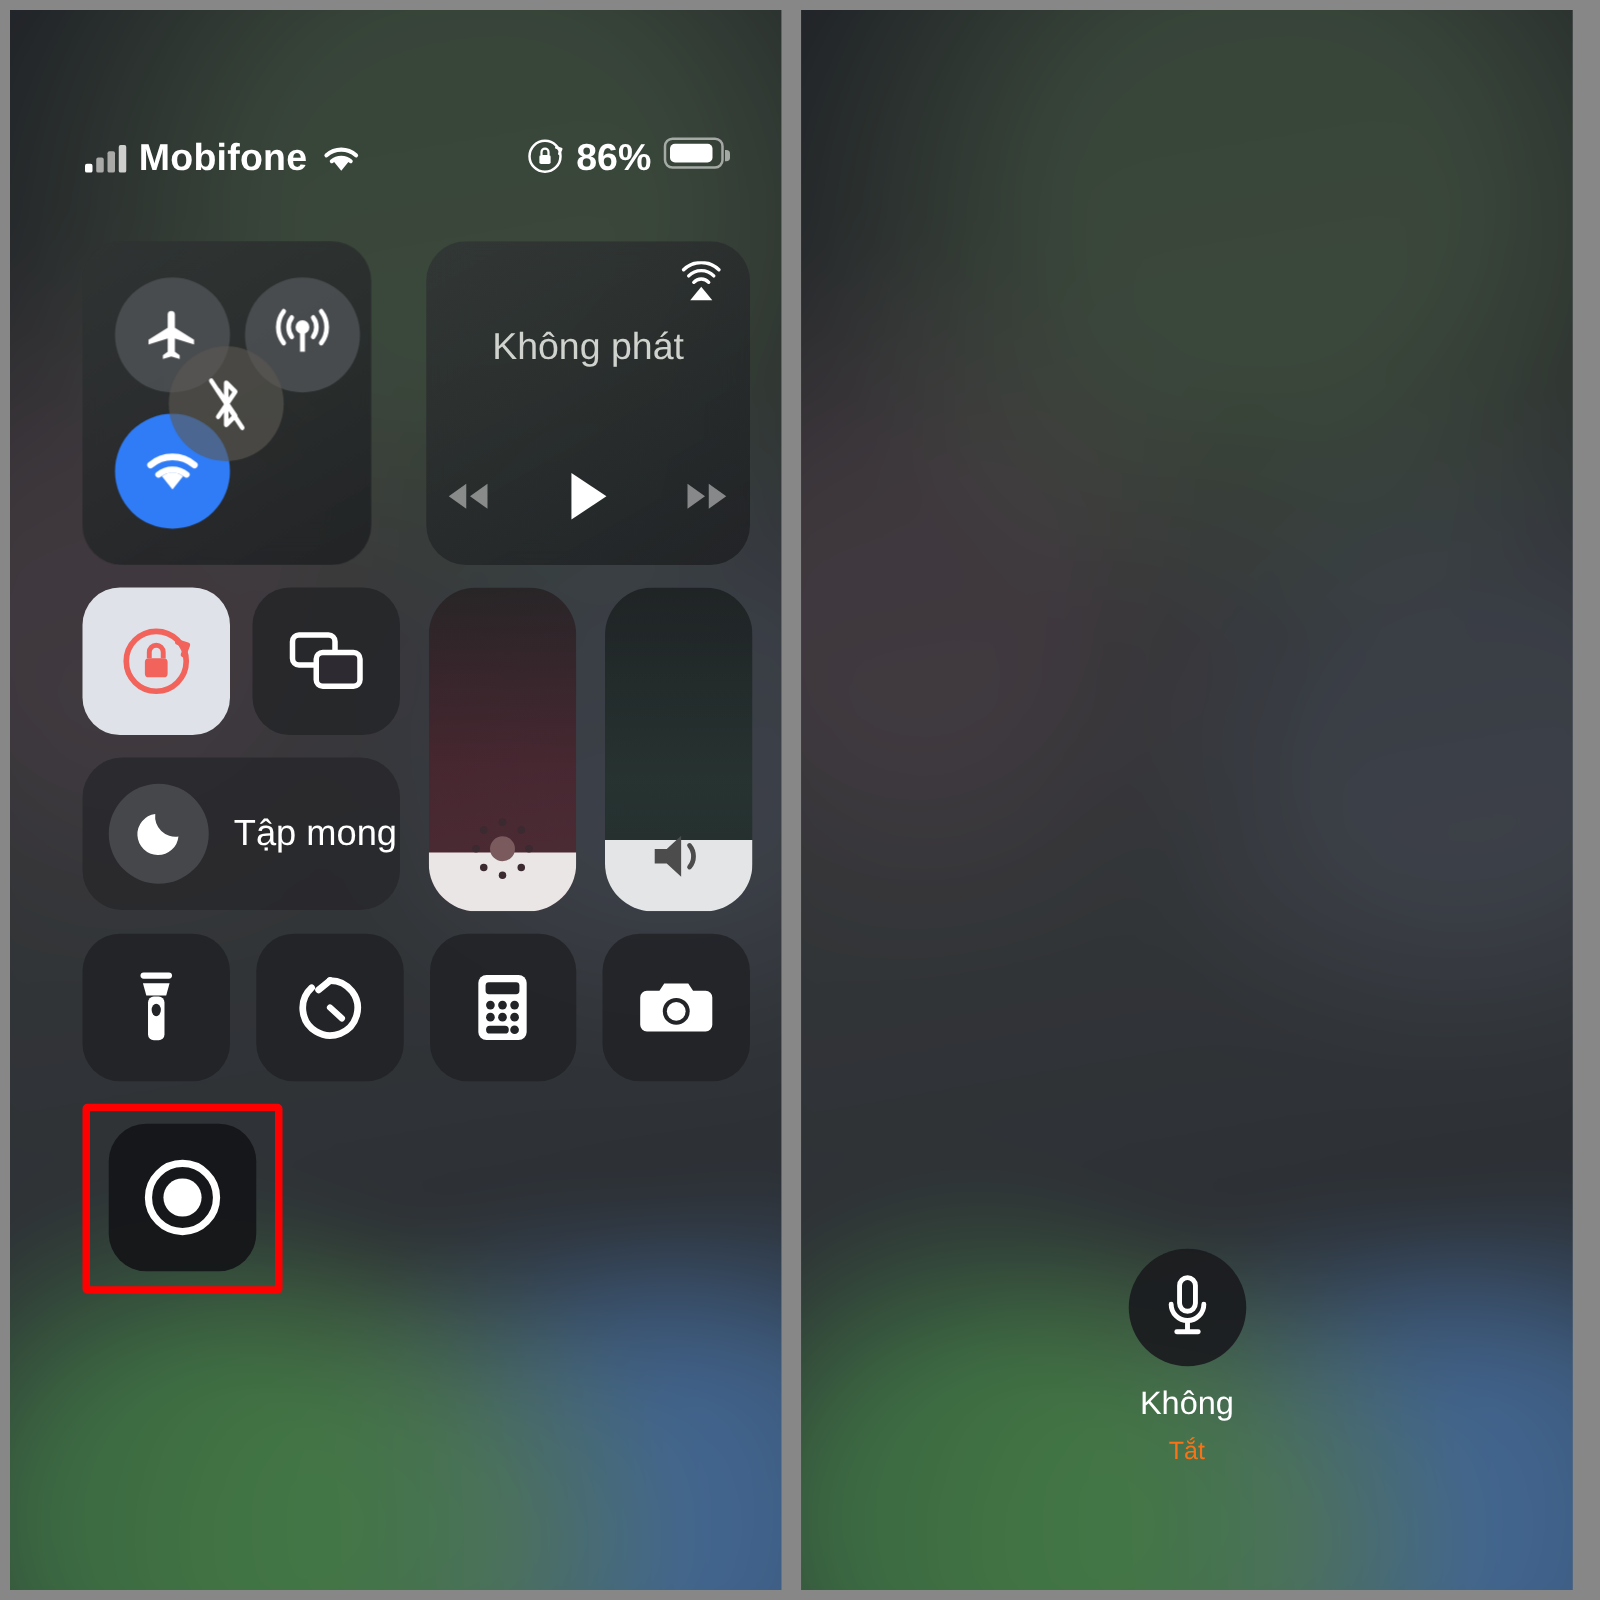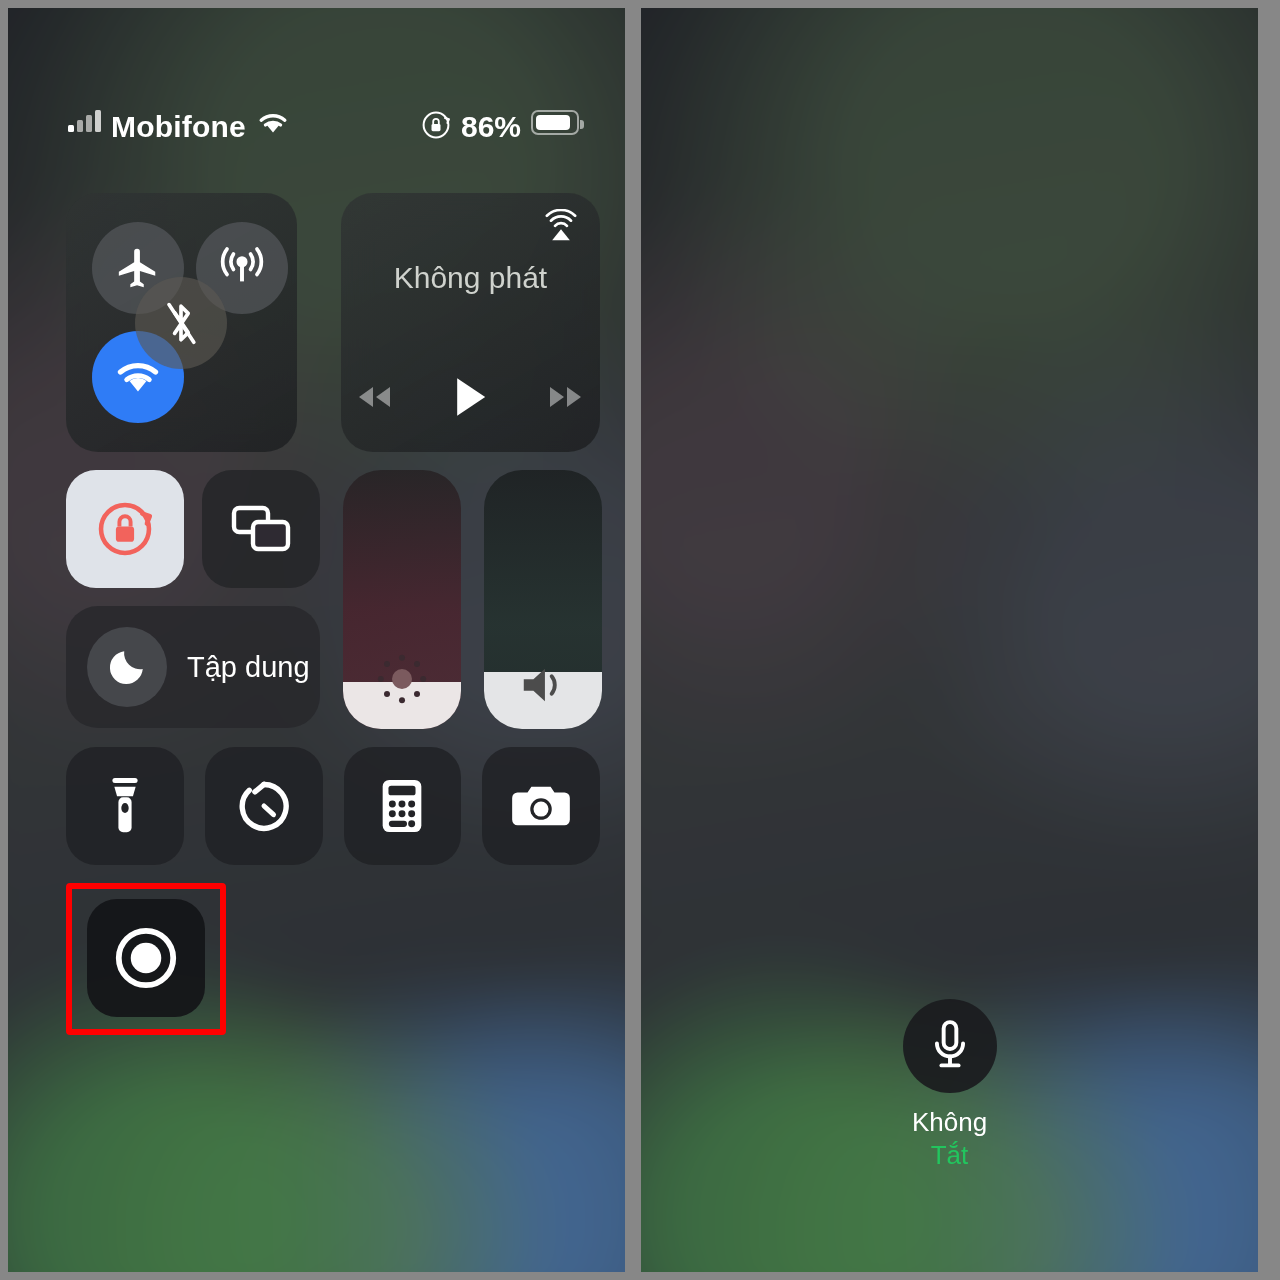--- a/index.html
+++ b/index.html
@@ -36,21 +36,21 @@
     filter:blur(26px);
   }
   .dim{ position:absolute; inset:0; background:rgba(10,10,12,0.30); }
   .content{ position:absolute; inset:0; }
 
   
   .statusbar{
     position:absolute; left:0; right:0; top:96px; height:46px;
     display:flex; align-items:center; color:#fff;
   }
-  .sb-left{ display:flex; align-items:flex-start; gap:10px; margin-left:60px; }
+  .sb-left{ display:flex; align-items:center; gap:10px; margin-left:60px; }
   .sb-right{ display:flex; align-items:flex-start; gap:10px; margin-left:auto; margin-right:46px; }
   .carrier{ font-size:30px; font-weight:600; letter-spacing:0.2px; }
   .batt-pct{ font-size:30px; font-weight:600; }
 
   .bars{ display:flex; align-items:flex-end; gap:3px; height:22px; }
   .bars i{ display:block; width:6px; background:#fff; border-radius:1.5px; }
   .bars i:nth-child(1){ height:7px;  background:#ffffff; }
   .bars i:nth-child(2){ height:12px; background:#a9aaa8; }
   .bars i:nth-child(3){ height:17px; background:#a9aaa8; }
   .bars i:nth-child(4){ height:22px; background:#cfd0ce; }
@@ -163,21 +163,21 @@
     text-shadow:0 1px 3px rgba(0,0,0,0.45);
   }
 
   .micwrap{ position:absolute; left:0; right:0; top:991px; text-align:center; }
   .mic{
     width:94px; height:94px; border-radius:50%;
     background:rgba(26,27,30,0.92);
     display:inline-flex; align-items:center; justify-content:center;
   }
   .mic-label{ color:#fff; font-size:26px; margin-top:14px; }
-  .mic-state{ color:#22c55e; font-size:26px; margin-top:2px; }
+  .mic-state{ color:#f97316; font-size:20px; margin-top:12px; }
 </style>
 </head>
 <body>
 
 <div class="stage">
 
   <div class="panel left">
     <div class="wall"></div>
     <div class="dim"></div>
     <div class="content">
@@ -289,21 +289,21 @@
                   <rect x="12" y="9.5" width="17.5" height="13.5" rx="2.6" fill="#2e2a32" stroke="#fff" stroke-width="2.2"></rect>
                 </svg>
               </div>
             </div>
             <div class="focus">
               <div class="circ">
                 <svg width="42" height="42" viewBox="0 0 24 24">
                   <path fill="#fff" d="M21 13.2A9.2 9.2 0 0 1 10.4 3 9.4 9.4 0 1 0 21 13.2z"></path>
                 </svg>
               </div>
-              <span>Tập dung</span>
+              <span>Tập mong</span>
             </div>
           </div>
 
           <div class="sliders">
             <div class="slider bright">
               <div class="track"></div>
               <div class="fill" style="height:18%"></div>
               <div class="sicon">
                 <svg width="56" height="56" viewBox="0 0 28 28">
                   <circle cx="14" cy="14" r="5" fill="#7b5a5e"></circle>

